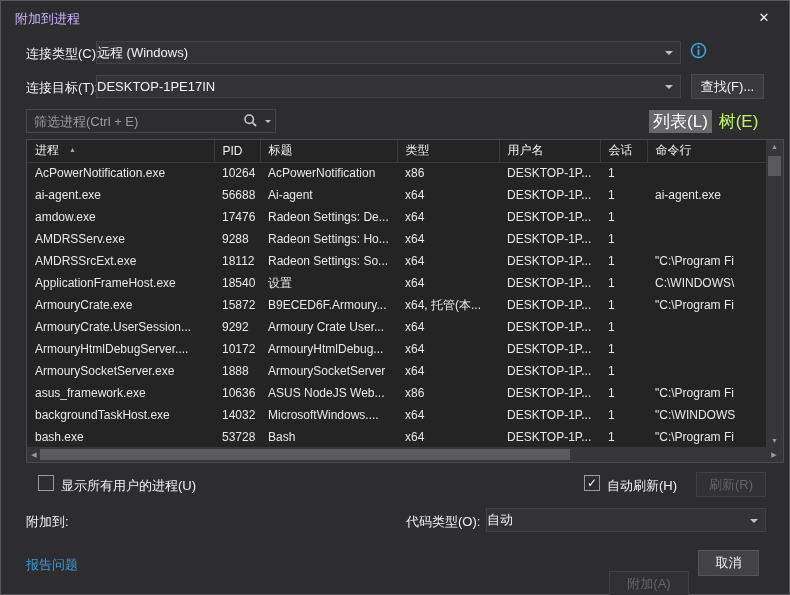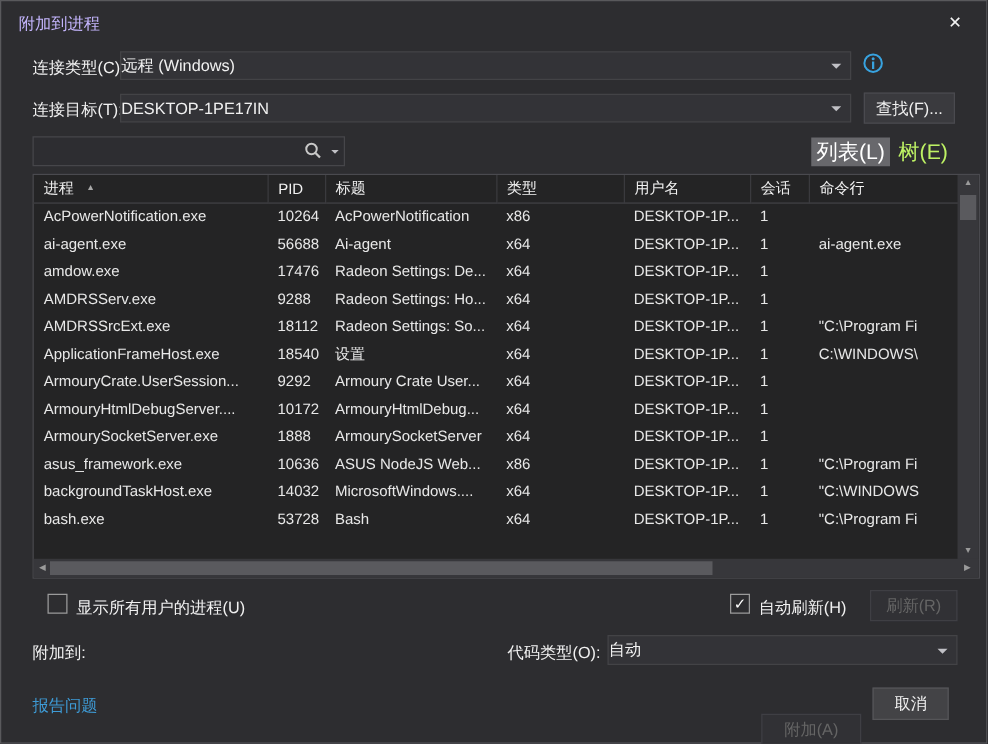--- a/index.html
+++ b/index.html
@@ -74,20 +74,21 @@
   </span>
 
   <div class="label" style="left:25px; top:78px;">连接目标(T):</div>
   <div class="combo" style="left:95px; top:74px; width:585px;">
     <span>DESKTOP-1PE17IN</span>
     <span class="caret"></span>
   </div>
   <button class="btn" style="left:690px; top:73px; width:73px; height:25px;">查找(F)...</button>
 
   <div class="filter-box">
+    <input class="filter-input" type="text" placeholder="筛选进程(Ctrl + E)" style="">
     <span class="search-wrap">
       <svg width="15" height="15" viewBox="0 0 15 15" style="position:absolute;left:0;top:0;">
         <circle cx="6.2" cy="6.2" r="4.2" fill="none" stroke="#c8c8c8" stroke-width="1.6"></circle>
         <line x1="9.4" y1="9.4" x2="13" y2="13" stroke="#c8c8c8" stroke-width="1.8"></line>
       </svg>
       <span class="search-caret"></span>
     </span>
   </div>
   <div class="toggle toggle-active" style="left:648px; width:63px;">列表(L)</div>
   <div class="toggle toggle-idle" style="left:713px; width:49px;">树(E)</div>
@@ -163,20 +164,29 @@
           <tr>
             <td>ApplicationFrameHost.exe</td>
             <td>18540</td>
             <td>设置</td>
             <td>x64</td>
             <td>DESKTOP-1P...</td>
             <td>1</td>
             <td>C:\WINDOWS\</td>
           </tr>
           <tr>
+            <td>ArmouryCrate.exe</td>
+            <td>15872</td>
+            <td>B9ECED6F.Armoury...</td>
+            <td>x64, 托管(本...</td>
+            <td>DESKTOP-1P...</td>
+            <td>1</td>
+            <td>"C:\Program Fi</td>
+          </tr>
+          <tr>
             <td>ArmouryCrate.UserSession...</td>
             <td>9292</td>
             <td>Armoury Crate User...</td>
             <td>x64</td>
             <td>DESKTOP-1P...</td>
             <td>1</td>
             <td></td>
           </tr>
           <tr>
             <td>ArmouryHtmlDebugServer....</td>

